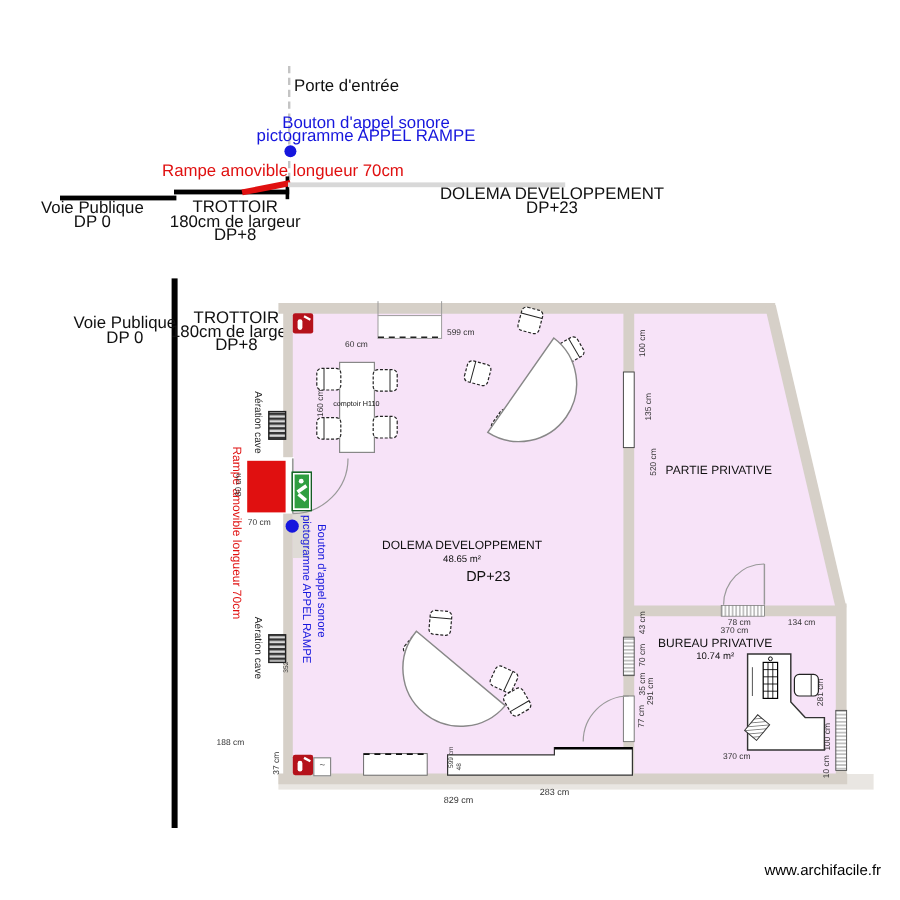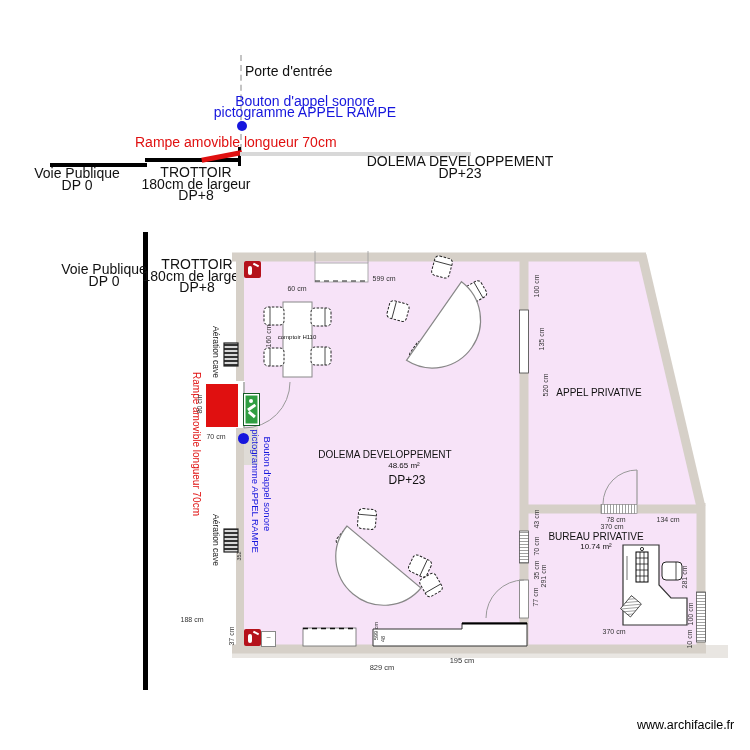--- a/index.html
+++ b/index.html
@@ -229,38 +229,38 @@
   <div class="dot" style="left:238px;top:433px;width:11px;height:11px"></div>
 
   <div class="lbl vdn red" style="left:196px;top:444px;font-size:10px">Rampe amovible longueur 70cm</div>
   <div class="lbl vdn blue" style="left:267px;top:484px;font-size:9.5px">Bouton d'appel sonore</div>
   <div class="lbl vdn blue" style="left:255px;top:491px;font-size:9.5px">pictogramme APPEL RAMPE</div>
   <div class="lbl vdn" style="left:215px;top:352px;font-size:8.5px;color:#222">Aération cave</div>
   <div class="lbl vdn" style="left:215px;top:540px;font-size:8.5px;color:#222">Aération cave</div>
   <div class="lbl c" style="left:297px;top:338px;font-size:6px">comptoir H110</div>
 
   <div class="lbl c" style="left:385px;top:455px;font-size:10px">DOLEMA DEVELOPPEMENT</div>
-  <div class="lbl c" style="left:404px;top:466px;font-size:8px">48.65 m²</div>
+  <div class="lbl c" style="left:385px;top:466px;font-size:8px">48.65 m²</div>
   <div class="lbl c" style="left:407px;top:481px;font-size:12px">DP+23</div>
-  <div class="lbl c" style="left:599px;top:393px;font-size:10px">APPEL PRIVATIVE</div>
+  <div class="lbl c" style="left:599px;top:393px;font-size:10px">PARTIE PRIVATIVE</div>
   <div class="lbl c" style="left:596px;top:537px;font-size:10px">BUREAU PRIVATIVE</div>
   <div class="lbl c" style="left:596px;top:547px;font-size:8px">10.74 m²</div>
 
   <span class="lbl dim c" style="left:297px;top:288px">60 cm</span>
   <span class="lbl dim vup" style="left:268px;top:336px">160 cm</span>
   <span class="lbl dim c" style="left:384px;top:278px">599 cm</span>
   <span class="lbl dim vup" style="left:199px;top:404px">80 cm</span>
   <span class="lbl dim c" style="left:216px;top:436px">70 cm</span>
   <span class="lbl dim vup tiny" style="left:240px;top:556px">352</span>
   <span class="lbl dim vup" style="left:231px;top:636px">37 cm</span>
   <span class="lbl dim c" style="left:192px;top:619px">188 cm</span>
   <span class="lbl dim vup tiny" style="left:377px;top:631px">599 cm</span>
   <span class="lbl dim vup tiny" style="left:384px;top:639px">48</span>
   <span class="lbl dim c" style="left:382px;top:667px;font-size:7.5px">829 cm</span>
-  <span class="lbl dim c" style="left:462px;top:660px;font-size:7.5px">195 cm</span>
+  <span class="lbl dim c" style="left:462px;top:660px;font-size:7.5px">283 cm</span>
   <span class="lbl dim vup" style="left:535px;top:597px">77 cm</span>
   <span class="lbl dim vup" style="left:536px;top:286px">100 cm</span>
   <span class="lbl dim vup" style="left:541px;top:339px">135 cm</span>
   <span class="lbl dim vup" style="left:545px;top:385px">520 cm</span>
   <span class="lbl dim vup" style="left:536px;top:519px">43 cm</span>
   <span class="lbl dim vup" style="left:536px;top:546px">70 cm</span>
   <span class="lbl dim vup" style="left:536px;top:570px">35 cm</span>
   <span class="lbl dim vup" style="left:543px;top:576px">291 cm</span>
   <span class="lbl dim c" style="left:616px;top:519px">78 cm</span>
   <span class="lbl dim c" style="left:612px;top:526px">370 cm</span>

